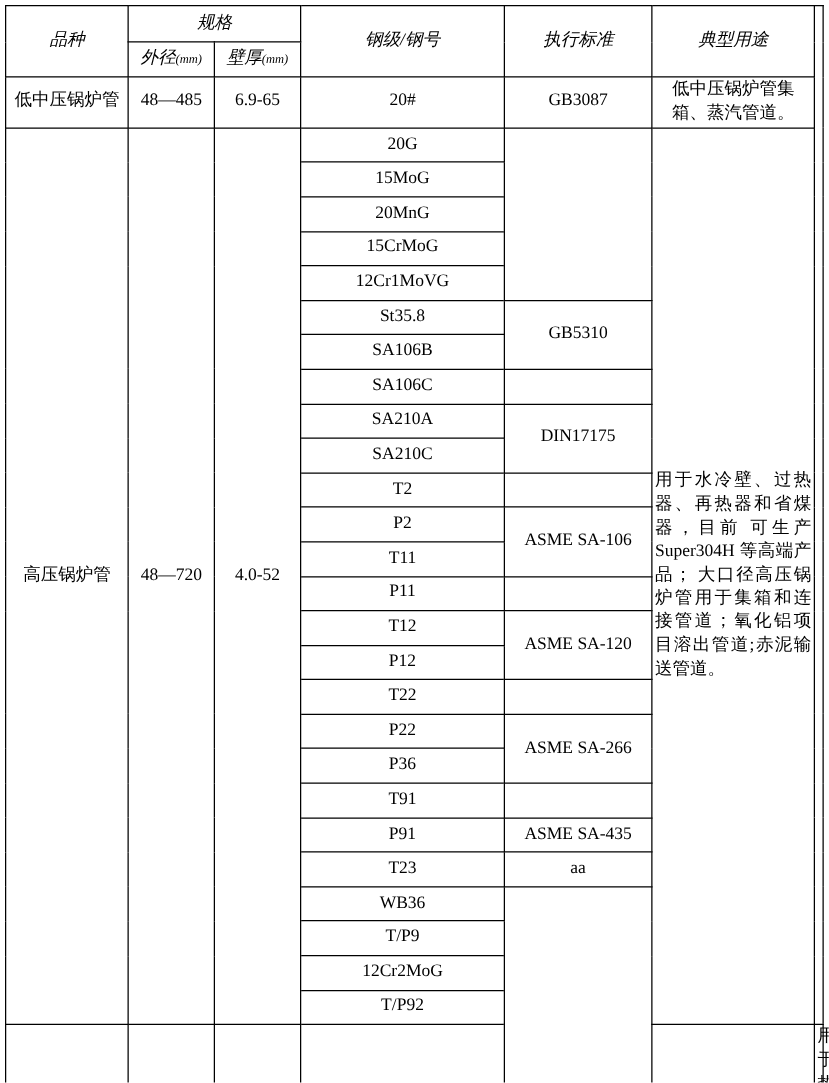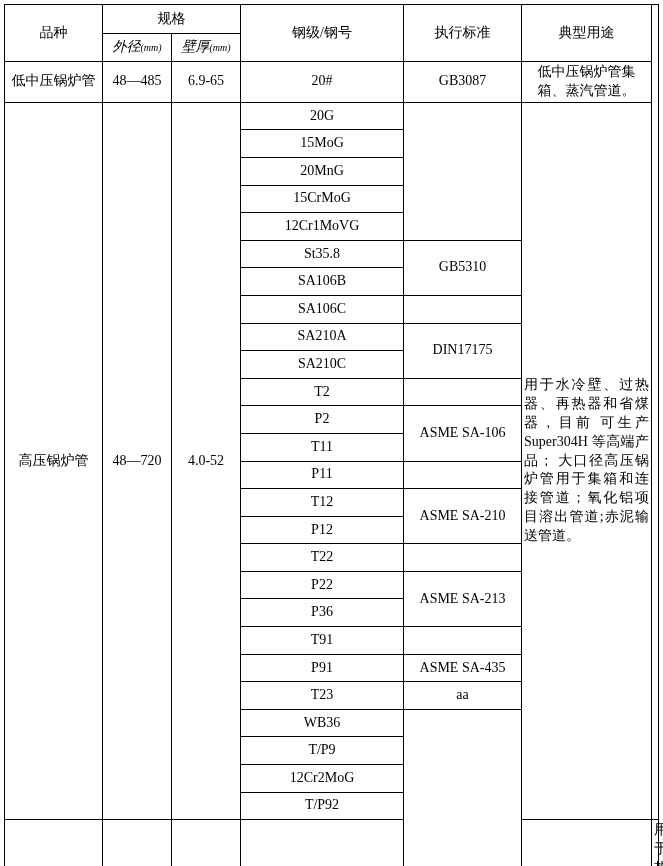--- a/index.html
+++ b/index.html
@@ -39,20 +39,21 @@
   .col-kind   { width: 98px; }
   .col-od     { width: 69px; }
   .col-wt     { width: 69px; }
   .col-grade  { width: 163px; }
   .col-std    { width: 118px; }
   .col-use    { width: 130px; }
 
   .hdr {
     font-size: 15px;
     height: 26px;
+    font-style: italic;
   }
   .hdr-sub {
     font-size: 14px;
     height: 25px;
     font-style: italic;
   }
   .unit {
     font-size: 10px;
     vertical-align: baseline;
   }
@@ -164,32 +165,32 @@
         </tr>
         <tr>
           <td class="grade-cell">T11</td>
         </tr>
         <tr>
           <td class="grade-cell">P11</td>
           <td class="std-cell" rowspan="1"></td>
         </tr>
         <tr>
           <td class="grade-cell">T12</td>
-          <td class="std-cell" rowspan="2">ASME SA-210</td>
+          <td class="std-cell" rowspan="2">ASME SA-120</td>
         </tr>
         <tr>
           <td class="grade-cell">P12</td>
         </tr>
         <tr>
           <td class="grade-cell">T22</td>
           <td class="std-cell" rowspan="1"></td>
         </tr>
         <tr>
           <td class="grade-cell">P22</td>
-          <td class="std-cell" rowspan="2">ASME SA-213</td>
+          <td class="std-cell" rowspan="2">ASME SA-266</td>
         </tr>
         <tr>
           <td class="grade-cell">P36</td>
         </tr>
         <tr>
           <td class="grade-cell">T91</td>
           <td class="std-cell" rowspan="1"></td>
         </tr>
         <tr>
           <td class="grade-cell">P91</td>

